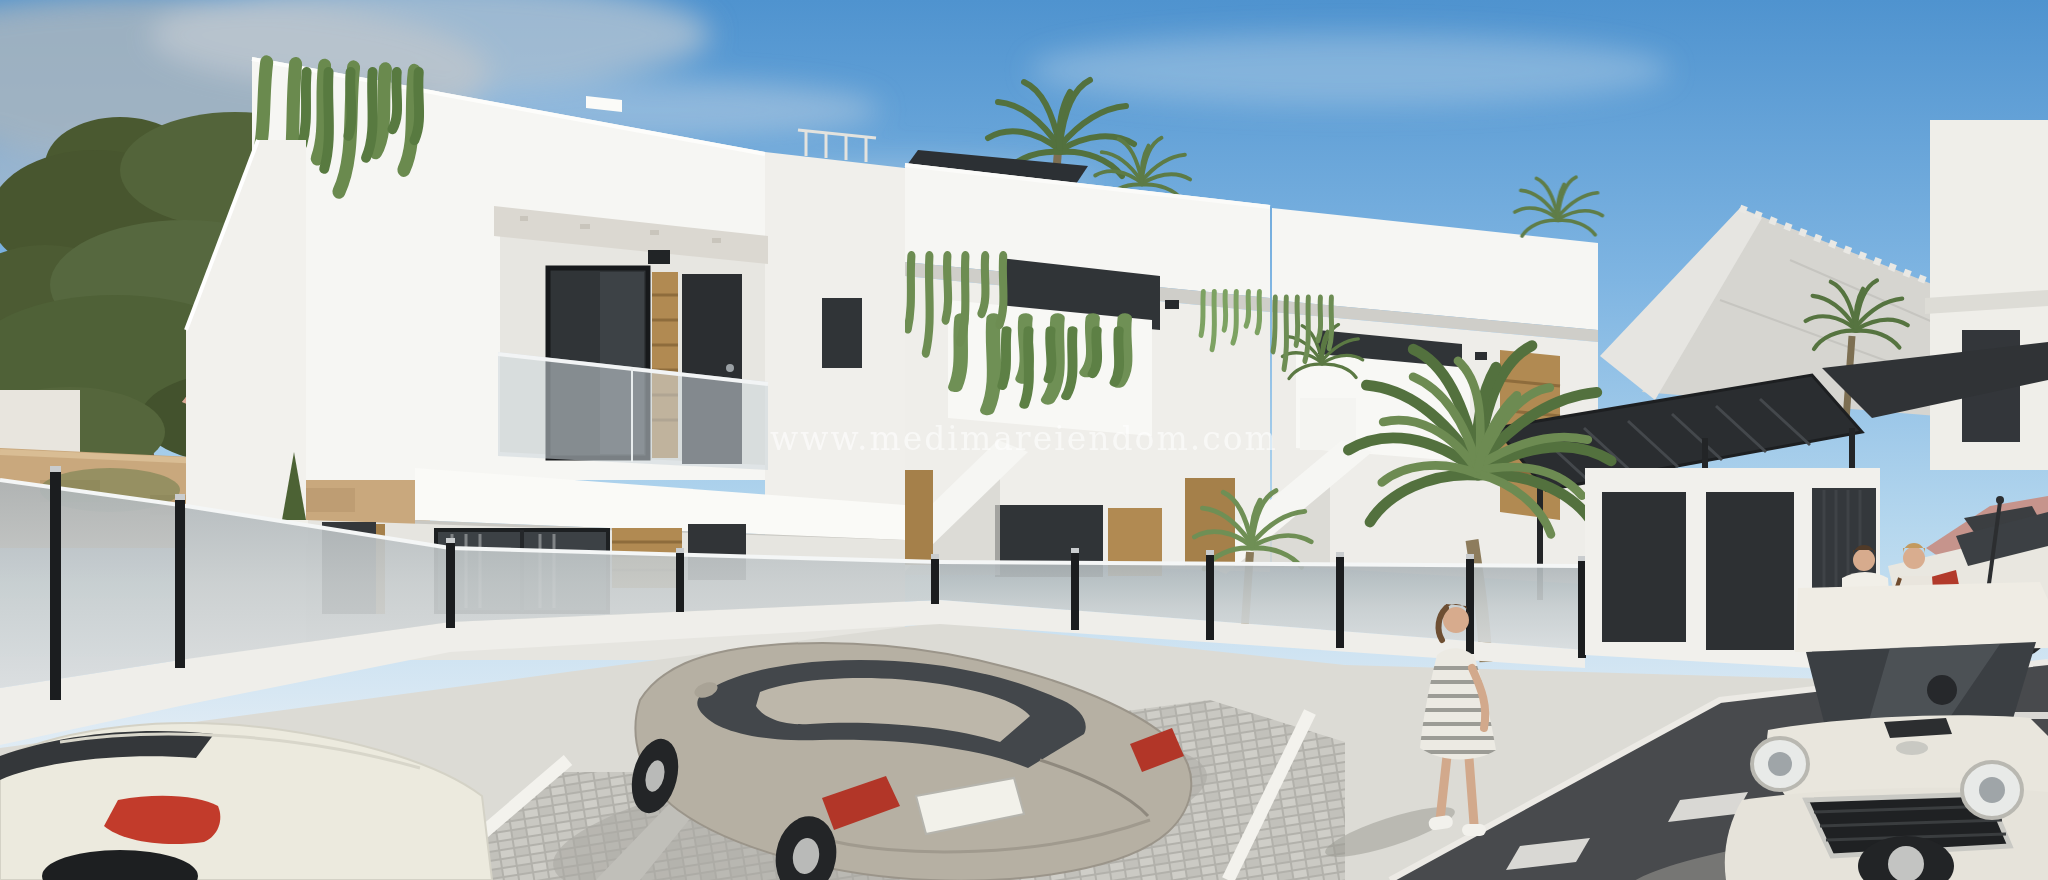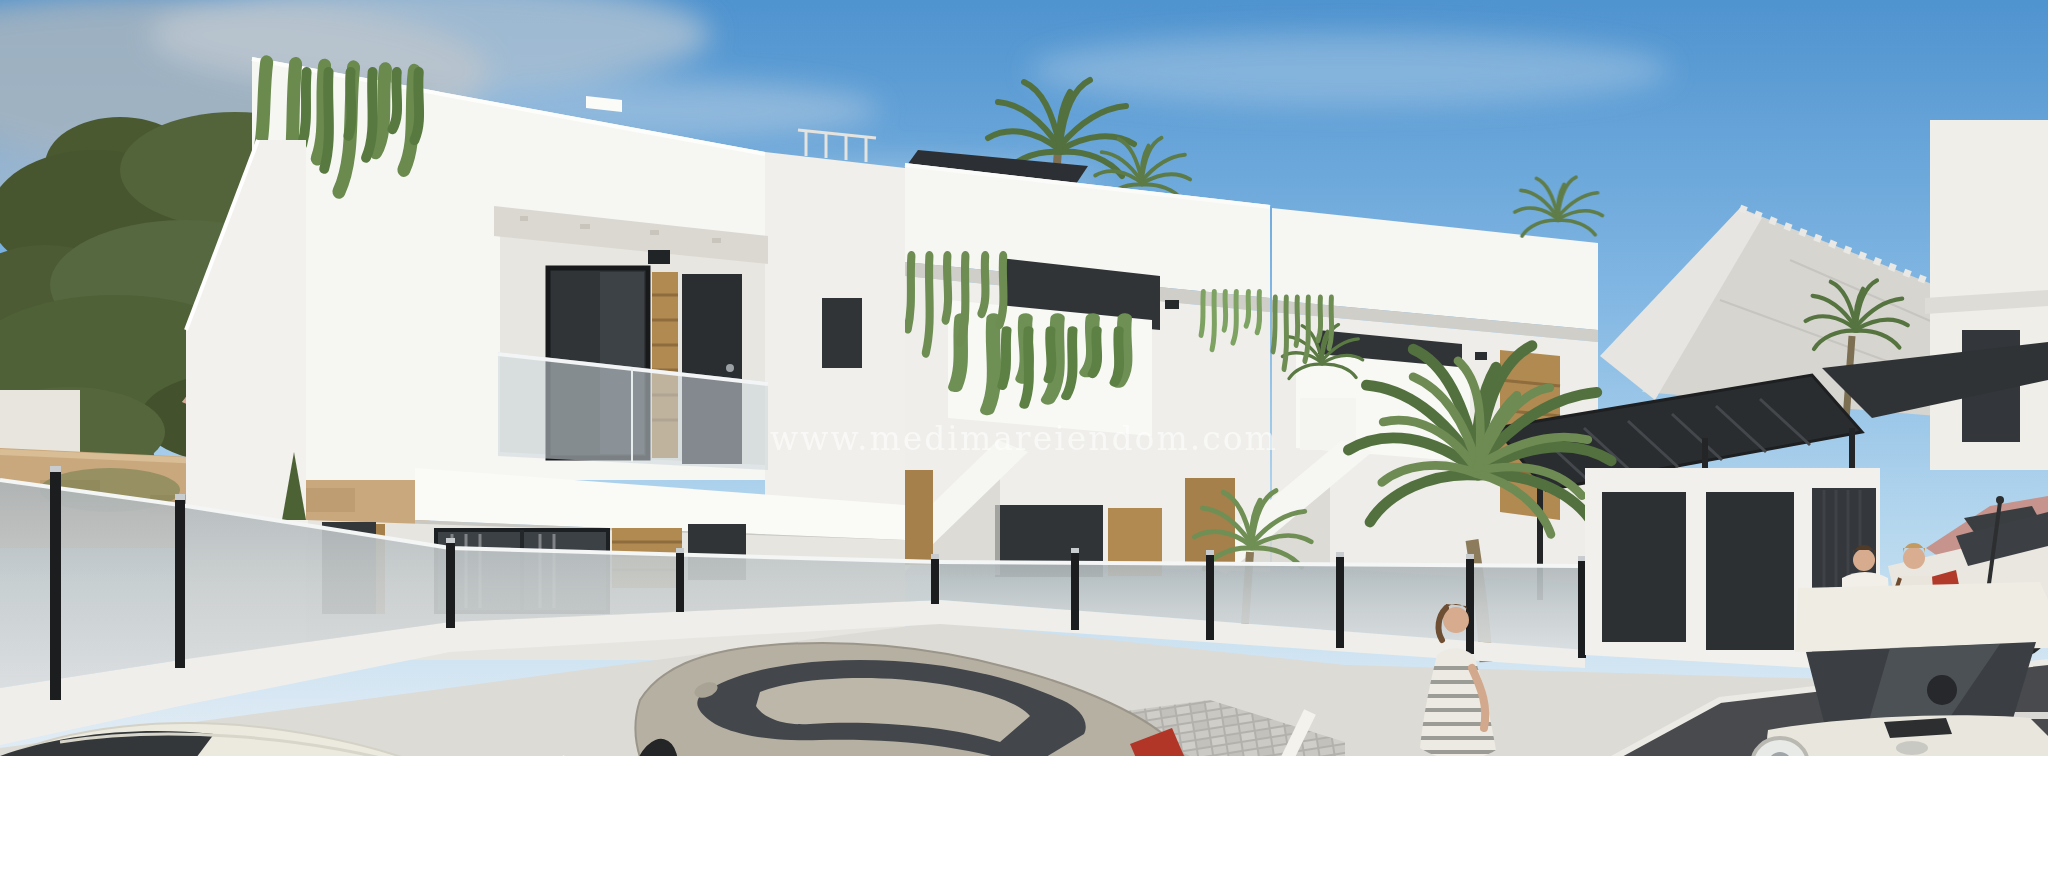--- a/index.html
+++ b/index.html
@@ -1,16 +1,16 @@
 <!DOCTYPE html>
 <html><head>
 <meta charset="utf-8">
 <style>
   html,body{margin:0;padding:0;background:#fff;}
-  .stage{position:relative;width:2048px;height:756px;overflow:hidden;}
+  .stage{position:relative;width:2048px;height:880px;overflow:hidden;}
   svg{display:block;}
   .wm{font-family:"DejaVu Serif","Liberation Serif",serif;}
 </style>
 </head>
 <body>
 
 <div class="stage">
 <svg width="2048" height="880" viewBox="0 0 2048 880" xmlns="http://www.w3.org/2000/svg">
 <defs>
   <linearGradient id="skyGrad" x1="0" y1="0" x2="0" y2="1">

